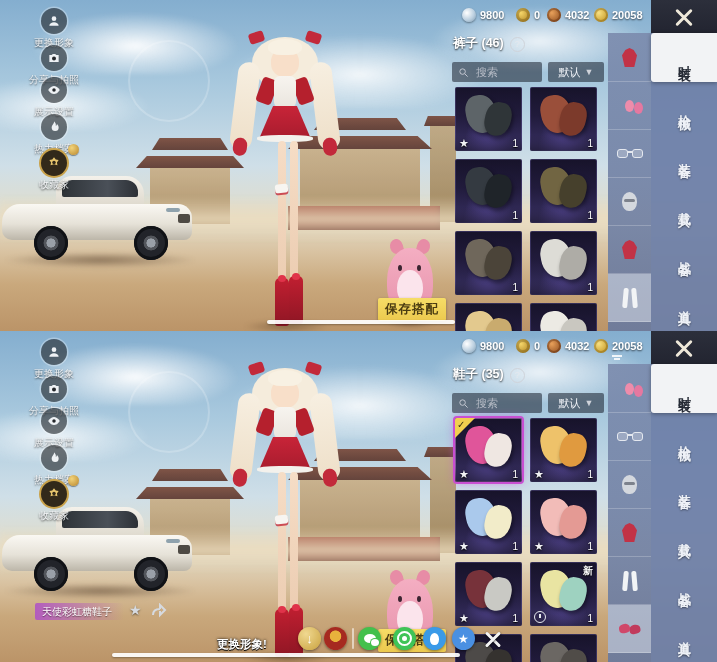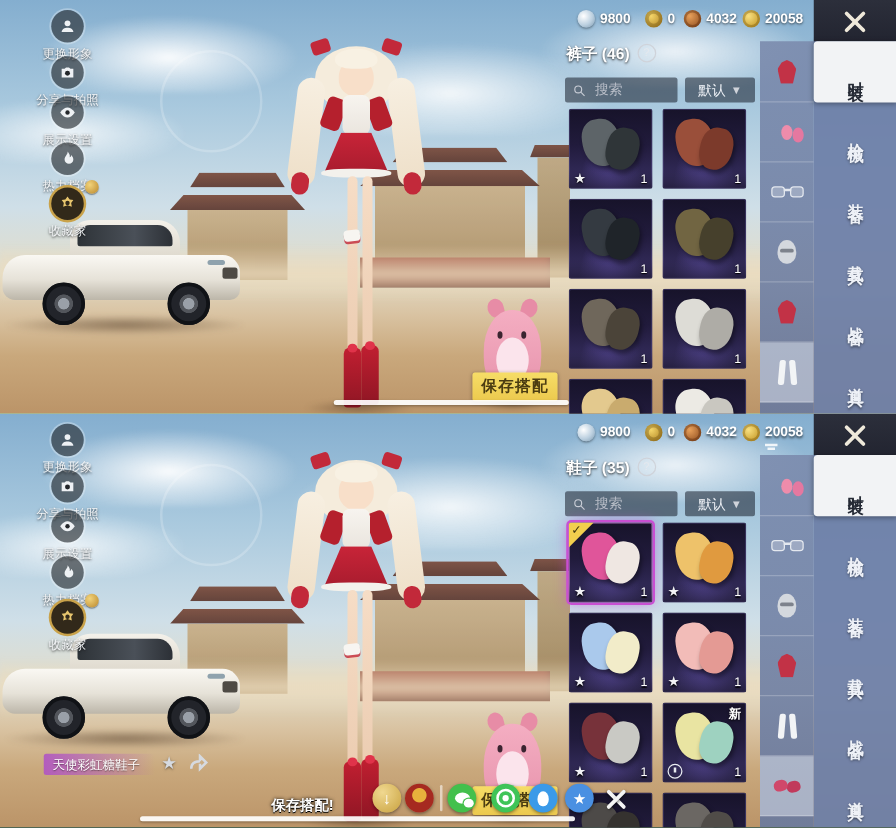--- a/index.html
+++ b/index.html
@@ -88,21 +88,21 @@
   .coin.silver{background:radial-gradient(circle at 35% 35%,#fff,#bcd0e0 55%,#7e9ab0);}
   .coin.golda{background:radial-gradient(circle at 35% 35%,#f5d66a,#b98f2c 75%);box-shadow:inset 0 0 0 3px rgba(60,40,0,.25);}
   .coin.bronze{background:radial-gradient(circle at 35% 35%,#e8a05a,#9c5a28 75%);box-shadow:inset 0 0 0 2px rgba(60,20,0,.3);}
   .coin.gold{background:radial-gradient(circle at 35% 35%,#f8e080,#caa030 75%);box-shadow:inset 0 0 0 2px rgba(90,60,0,.3);}
   .closeblk{position:absolute;left:651px;top:0;width:66px;height:35px;background:linear-gradient(180deg,#2c2f3b,#222430);display:flex;align-items:center;justify-content:center;cursor:pointer;}
   .xmark{position:relative;width:22px;height:22px;}
   .xmark::before,.xmark::after{content:"";position:absolute;left:0;top:9.5px;width:22px;height:3px;background:#efe9da;border-radius:2px;}
   .xmark::before{transform:rotate(45deg);} .xmark::after{transform:rotate(-45deg);}
 
   
-  .prow{position:absolute;left:453px;top:35px;display:flex;align-items:flex-start;gap:6px;}
+  .prow{position:absolute;left:453px;top:35px;display:flex;align-items:flex-end;gap:6px;}
   .ptitle{font-size:12.5px;font-weight:bold;color:#fff;text-shadow:0 1px 2px rgba(0,0,0,.85);}
   .phelp{width:13px;height:13px;border:1px solid #cfd3da;border-radius:50%;color:#e4e8ee;font-size:9px;line-height:13px;text-align:center;cursor:pointer;}
   .srow{position:absolute;left:452px;top:62px;width:152px;height:20px;display:flex;justify-content:space-between;}
   .sbox{width:90px;height:20px;background:rgba(10,14,26,.5);border-radius:2px;display:flex;align-items:center;padding:0 6px;gap:5px;box-sizing:border-box;}
   .sbox svg{width:11px;height:11px;stroke:#c9cdd6;fill:none;stroke-width:2;}
   .sinput{flex:1;min-width:0;background:none;border:none;outline:none;color:#dfe3ea;font-size:11px;}
   .sinput::placeholder{color:#b9bec8;}
   .sortbox{width:56px;height:20px;background:rgba(10,14,26,.5);border-radius:2px;display:flex;align-items:center;justify-content:center;gap:4px;color:#eef1f6;font-size:11px;cursor:pointer;}
   .chev{font-size:9px;color:#cfd3da;}
 
@@ -666,21 +666,21 @@
         <span class="vtext">道具</span>
       </div>
 
     <div class="pill">天使彩虹糖鞋子</div>
     <div class="fav">★</div>
     <div class="shr">
       <svg viewBox="0 0 16 15">
           <path d="M2 12 Q2 6 9 6 M9 6 l0 -4 5 5 -5 5 0 -4"></path>
         </svg>
     </div>
-    <div class="toast">保存搭配!</div>
+    <div class="toast">更换形象!</div>
 
     <div class="savebtn">保存搭配</div>
     <div class="sicon si-save">↓</div>
     <div class="sicon si-logo"></div>
     <div class="sdiv"></div>
     <div class="sicon si-wechat">
         <i></i>
       </div>
     <div class="sicon si-moments">
         <i></i>

